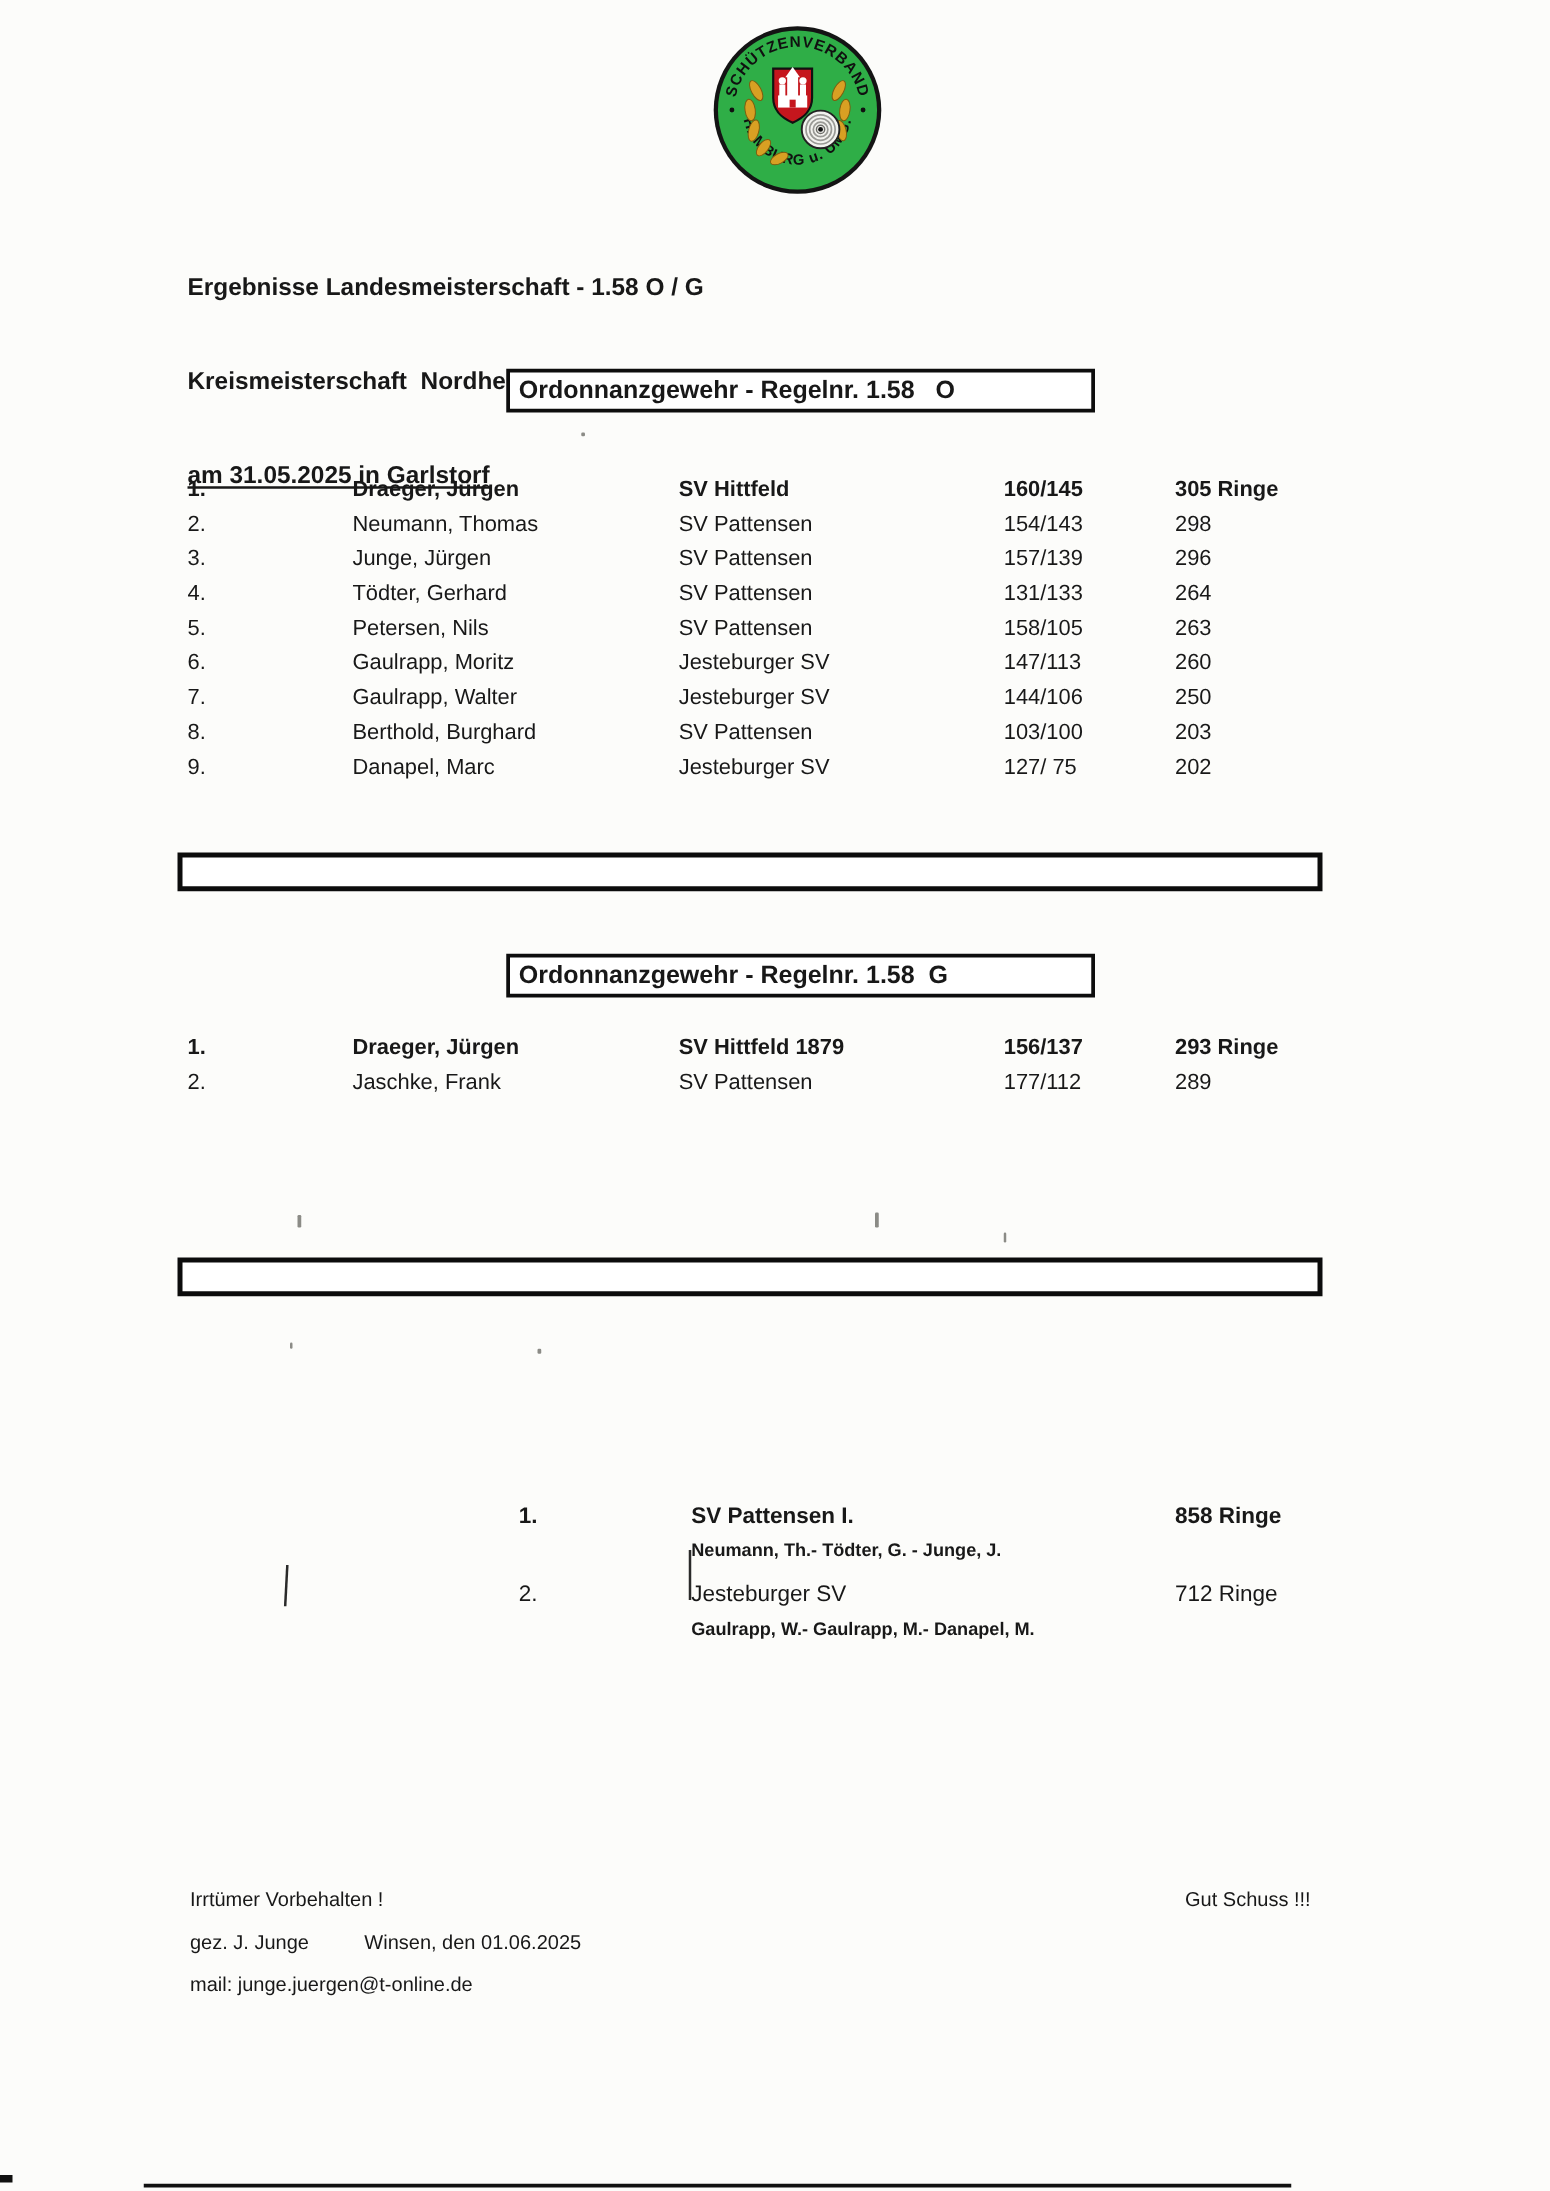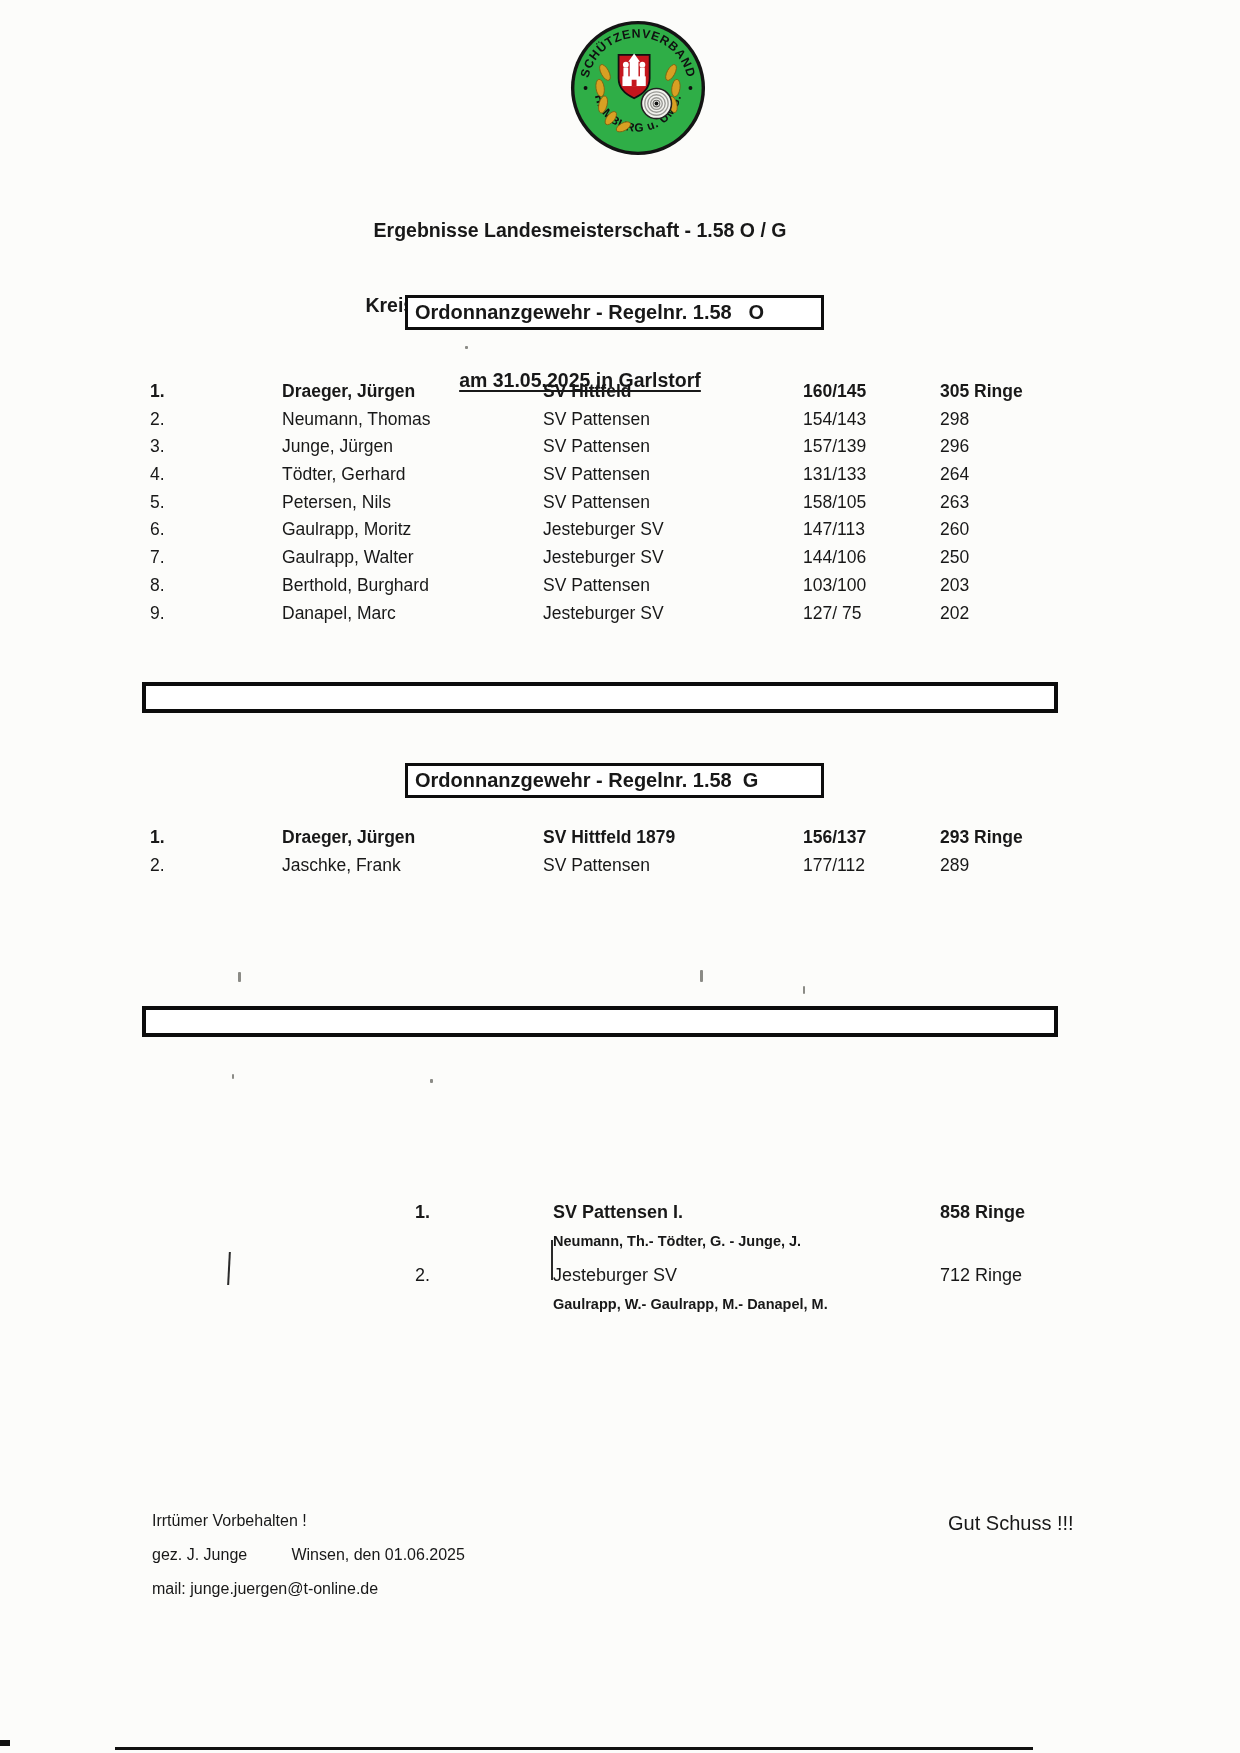--- a/index.html
+++ b/index.html
@@ -8,26 +8,26 @@
   }
   *{box-sizing:border-box;}
   html,body{margin:0;padding:0;background:#e9e9e7;}
   body{font-family:"Liberation Sans","DejaVu Sans",sans-serif;color:var(--ink);}
   .page{position:relative;width:1240px;height:1753px;background:var(--paper);overflow:hidden;margin:0 auto;}
 
   
   .logo{position:absolute;left:570px;top:20px;width:136px;height:136px;}
 
   
-  .titles{position:absolute;left:150px;top:168px;width:860px;text-align:center;
+  .titles{position:absolute;left:150px;top:168px;width:860px;
           font-weight:700;font-size:19.5px;line-height:25px;white-space:pre;}
   .titles .underl{display:inline-block;text-decoration:underline;text-decoration-thickness:2px;text-underline-offset:3px;}
 
   
-  .secbox{position:absolute;left:405px;width:419px;height:35px;border:3px solid #0d0d0d;
+  .secbox{position:absolute;left:405px;width:471px;height:35px;border:3px solid #0d0d0d;
           background:#fff;display:flex;align-items:center;padding-left:7px;
           font-weight:700;font-size:20px;white-space:pre;}
   .secbox.o{top:295px;}
   .secbox.g{top:763px;}
 
   
   .rtable{position:absolute;left:150px;width:940px;}
   .rtable.o{top:381px;}
   .rtable.g{top:827px;}
   .result-row{display:grid;grid-template-columns:132px 261px 260px 137px auto;
@@ -44,21 +44,21 @@
   .teamlabel .l1{text-decoration:underline;text-decoration-thickness:2px;text-underline-offset:4px;}
   .teamlabel .l2{margin-top:9px;margin-left:30px;}
   .teams{position:absolute;left:415px;top:1202px;width:690px;}
   .team-row{display:grid;grid-template-columns:138px 387px auto;font-size:18px;margin-bottom:13px;}
   .team-row .t-members{font-size:14.5px;font-weight:700;margin-top:10px;margin-bottom:3px;}
   .team-row.bold .t-rank,.team-row.bold .t-name,.team-row.bold .t-total{font-weight:700;}
 
   
   .footer{position:absolute;left:152px;top:1504px;font-size:16px;line-height:34px;}
   .footer .sig{display:inline-block;width:135px;}
-  .greeting{position:absolute;left:948px;top:1512px;font-size:20px;}
+  .greeting{position:absolute;left:948px;top:1512px;font-size:16px;}
 
   
   .scanline{position:absolute;left:115px;top:1747px;width:918px;height:3px;background:#111;}
   .edgemark{position:absolute;left:0;top:1740px;width:10px;height:6px;background:#111;}
   .speck{position:absolute;background:#8b8b86;border-radius:1px;}
   .stroke-art{position:absolute;background:#2a2a2a;}
 </style>
 </head>
 <body>
 

